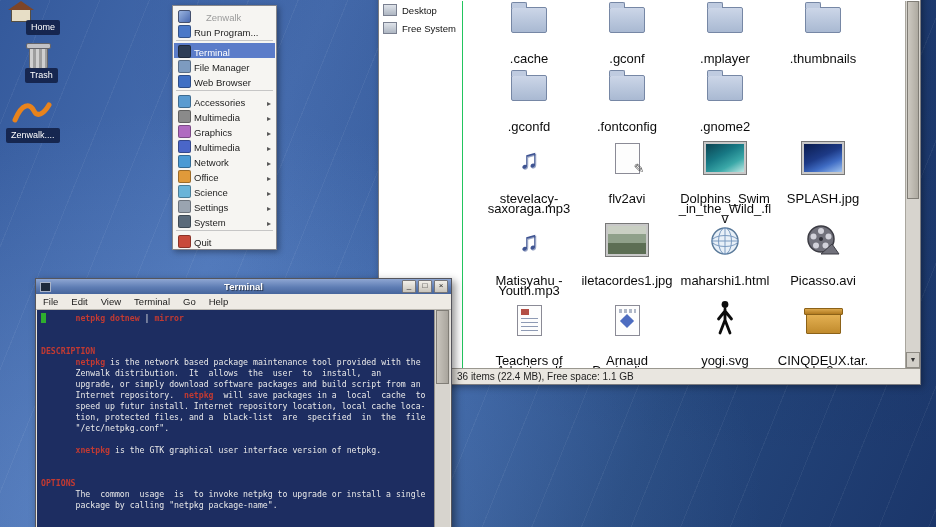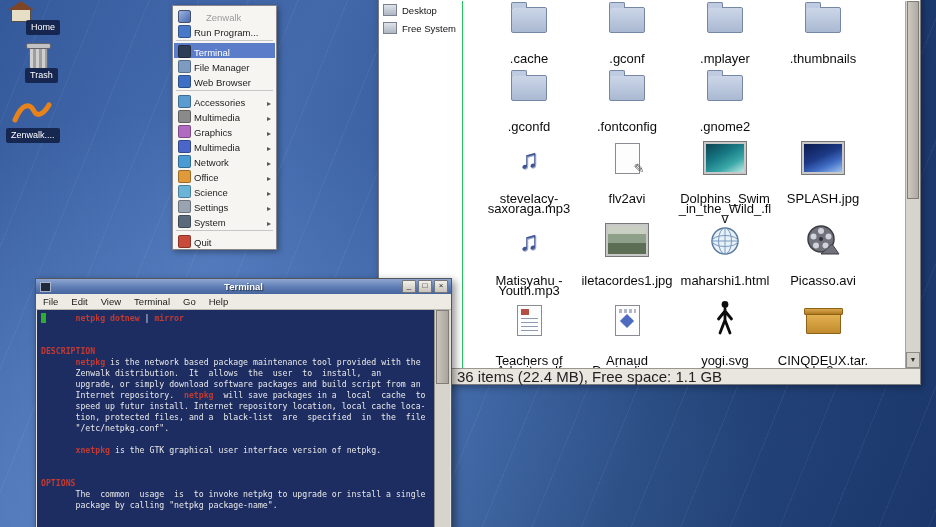--- a/index.html
+++ b/index.html
@@ -43,21 +43,21 @@
   .fm-side{position:absolute;left:0;top:24px;width:83px;bottom:12px;background:#fff;border-right:5px solid #22c55e}
   .fm-sitem{display:flex;align-items:center;gap:5px;padding:3px 4px;font-size:9.5px;color:#111}
   .sb-icon{width:12px;height:10px;flex:none;border:1px solid #7a8090;background:linear-gradient(#dfe3ea,#aeb6c2)}
   .fm-files{position:absolute;left:84px;top:24px;right:14px;bottom:16px;overflow:hidden;background:#fff}
   .fm-row{position:absolute;left:17px;display:flex}
   .fm-cell{width:98px;display:flex;flex-direction:column;align-items:center}
   .fm-iconbox{height:36px;display:flex;align-items:flex-end;justify-content:center}
   .fm-label{margin-top:20px;font-size:13px;line-height:10px;text-align:center;color:#0c0c0c;
     max-width:94px;overflow-wrap:anywhere}
   .fm-status{position:absolute;left:0;right:0;bottom:0;height:15px;background:#e9e6e0;border-top:1px solid #9a978f;
-    font-size:15px;color:#222;line-height:15px;padding-left:78px;white-space:nowrap}
+    font-size:10px;color:#222;line-height:15px;padding-left:78px;white-space:nowrap}
   .fm-scroll{position:absolute;right:0;top:24px;bottom:16px;width:14px;background:#d7d4ce;border-left:1px solid #a9a69e}
   .fm-thumb{position:absolute;left:1px;right:1px;top:0;height:196px;
     background:linear-gradient(90deg,#cdc9c1,#aeaaa1);border:1px solid #807d76}
   .fm-down{position:absolute;left:0;right:0;bottom:0;height:14px;background:#d2cfc8;border:1px solid #8e8b84;
     font-size:7px;text-align:center;line-height:13px;color:#333}
   .fm-down::before{content:'▼'}
 
   
   .icn-folder{width:34px;height:24px;background:linear-gradient(#ccd6e8,#a9b9d2);border:1px solid #7687a5;
     border-radius:2px;position:relative;margin-bottom:1px}

